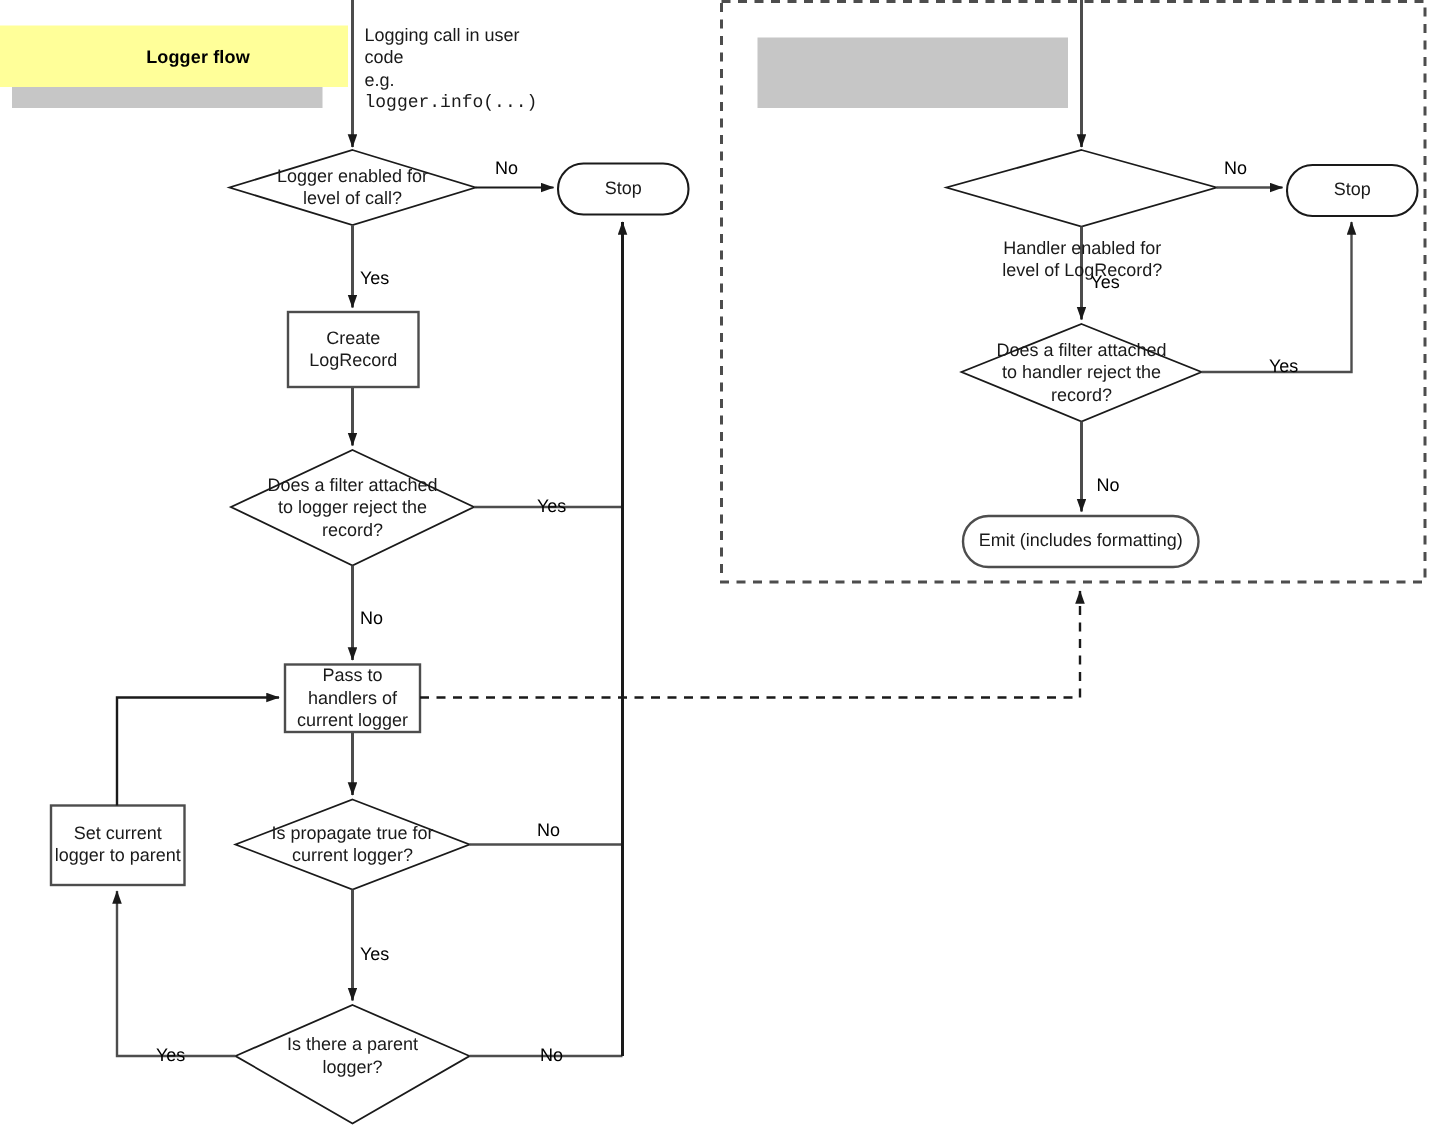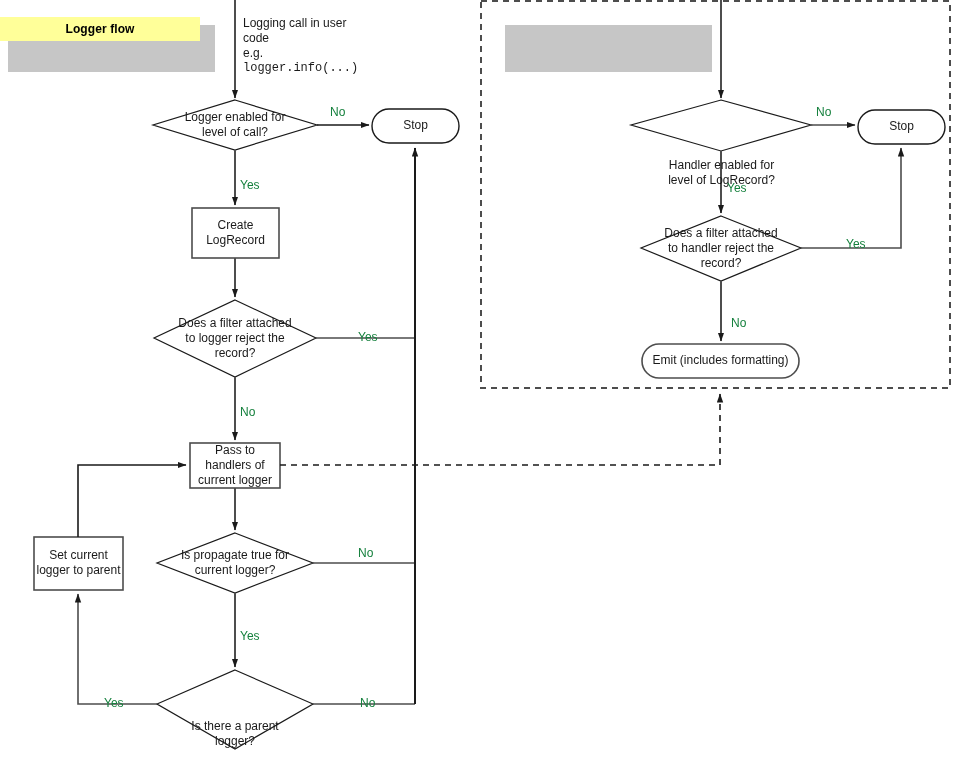--- a/index.html
+++ b/index.html
@@ -48,21 +48,21 @@
     text-align: center;
     font-size: 12px;
     color: #1a1a1a;
     line-height: 15px;
     pointer-events: none;
     white-space: pre-line;
   }
   .edge-label {
     position: absolute;
     font-size: 12px;
-    color: #15803d;
+    color: #000000;
     line-height: 14px;
     white-space: pre-line;
   }
   .mono {
     font-family: "Liberation Mono", "DejaVu Sans Mono", monospace;
     font-size: 12px;
     color: #4d4d4d;
   }
   .free-text {
     position: absolute;
@@ -147,21 +147,21 @@
 
     <path d="M801,248 L901,248 L901,148" fill="none" stroke="#4d4d4d" stroke-width="1.6" marker-end="url(#arrow)"></path>
 
     <line x1="721" y1="281" x2="721" y2="341" stroke="#4d4d4d" stroke-width="2" marker-end="url(#arrow)"></line>
 
     <rect x="642" y="344" width="157" height="34" rx="17" ry="17" fill="#ffffff" stroke="#4d4d4d" stroke-width="1.6"></rect>
   </svg>
 
   <div class="banner" style="left:0px; top:17px; width:215px; height:55px;">
     <div class="banner-shadow" style="left:8px; top:8px; width:207px; height:47px;"></div>
-    <div class="banner-face" style="left:0px; top:0px; width:200px; height:24px;">
+    <div class="banner-face" style="left:0px; top:0px; width:200px; height:41px;padding-left:32px;">
       <span class="banner-label">Logger flow</span>
     </div>
   </div>
 
   <div class="banner" style="left:497px; top:17px; width:215px; height:55px;">
     <div class="banner-shadow" style="left:8px; top:8px; width:207px; height:47px;"></div>
   </div>
 
   <div class="free-text" style="left:243px; top:16px; width:170px;">Logging call in user
 code
@@ -181,21 +181,21 @@
 to logger reject the
 record?</div>
 
   <div class="node-label" style="left:188px; top:443px; width:94px;">Pass to
 handlers of
 current logger</div>
 
   <div class="node-label" style="left:155px; top:548px; width:160px;">Is propagate true for
 current logger?</div>
 
-  <div class="node-label" style="left:155px; top:719px; width:160px;">Is there a parent
+  <div class="node-label" style="left:155px; top:689px; width:160px;">Is there a parent
 logger?</div>
 
   <div class="node-label" style="left:30px; top:548px; width:97px;">Set current
 logger to parent</div>
 
   <div class="edge-label" style="left:330px; top:105px;">No</div>
 
   <div class="edge-label" style="left:240px; top:178px;">Yes</div>
 
   <div class="edge-label" style="left:358px; top:330px;">Yes</div>

